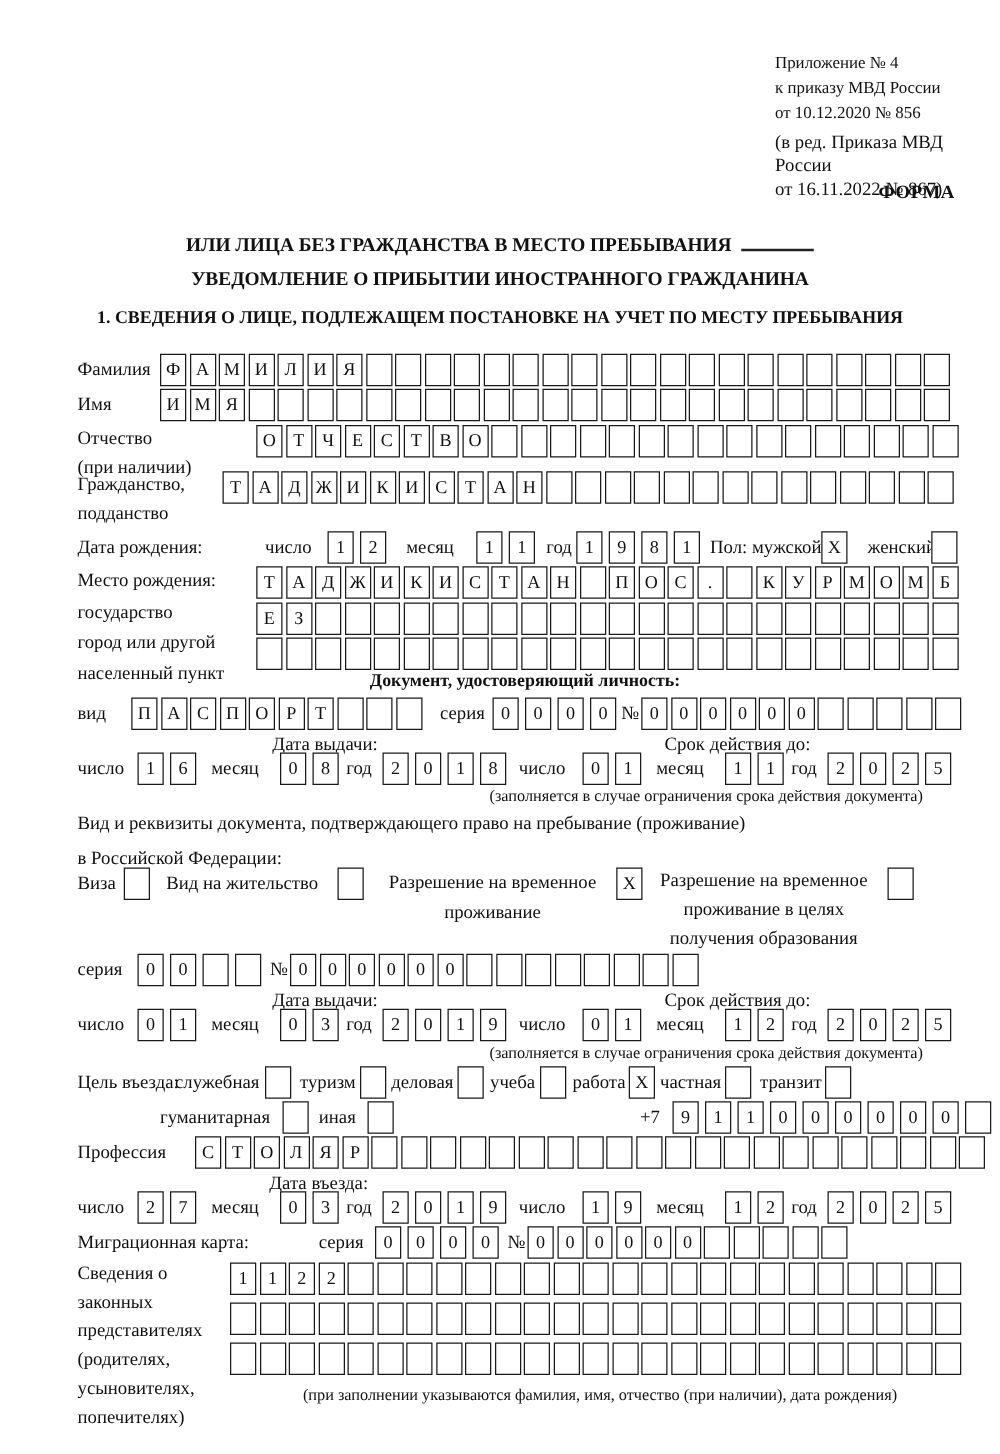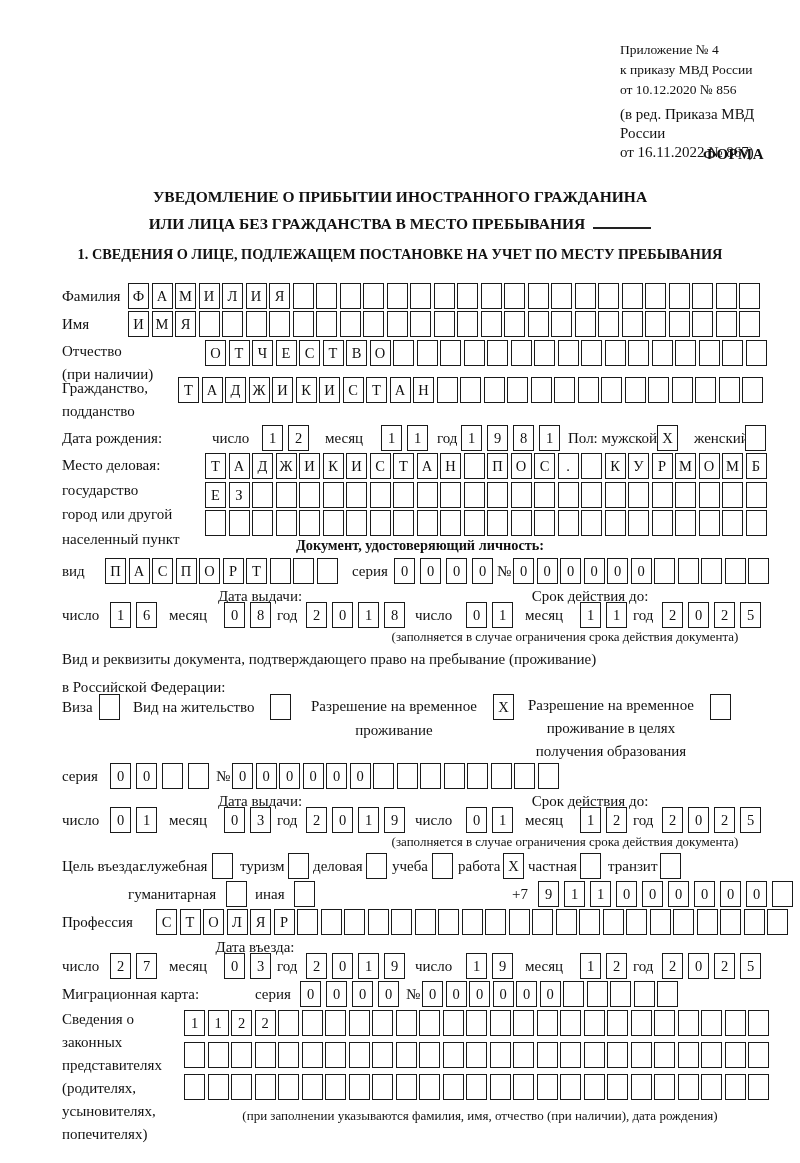--- a/index.html
+++ b/index.html
@@ -36,22 +36,22 @@
     <div>к приказу МВД России</div>
     <div>от 10.12.2020 № 856</div>
     <div class="p2">
       <div>(в ред. Приказа МВД России</div>
       <div>от 16.11.2022 № 867)</div>
     </div>
   </div>
   <div class="forma">ФОРМА</div>
 
   <div class="title">
+    <div><span>ИЛИ ЛИЦА БЕЗ ГРАЖДАНСТВА В МЕСТО ПРЕБЫВАНИЯ</span><span class="uline"></span></div>
     <div>УВЕДОМЛЕНИЕ О ПРИБЫТИИ ИНОСТРАННОГО ГРАЖДАНИНА</div>
-    <div><span>ИЛИ ЛИЦА БЕЗ ГРАЖДАНСТВА В МЕСТО ПРЕБЫВАНИЯ</span><span class="uline"></span></div>
   </div>
   <div class="sec">1. СВЕДЕНИЯ О ЛИЦЕ, ПОДЛЕЖАЩЕМ ПОСТАНОВКЕ НА УЧЕТ ПО МЕСТУ ПРЕБЫВАНИЯ</div>
 
   <div class="abs" style="top:283px;left:0;width:800px;height:26px">
     <span class="lbl" style="left:62px">Фамилия</span>
     <span class="boxes" style="left:128px">
         <span class="cell" style="position: static;">Ф</span>
         <span class="cell" style="position: static;">А</span>
         <span class="cell" style="position: static;">М</span>
         <span class="cell" style="position: static;">И</span>
@@ -201,21 +201,21 @@
         <span class="cell" style="position: static;">1</span>
       </span>
     <span class="lbl" style="left:568px">Пол: мужской</span>
     <span class="cbx" style="left:657px">X</span>
     <span class="lbl" style="left:694px">женский</span>
     <span class="cbx" style="left:745px"></span>
   </div>
 
   <div class="abs" style="top:453px;left:0;width:800px;height:90px">
     <span class="blk" style="left:62px;line-height:24.5px">
-      <span style="position:static">Место деловая:</span><br>
+      <span style="position:static">Место рождения:</span><br>
       <span style="position:static">государство</span><br>
       <span style="position:static">город или другой</span><br>
       <span style="position:static">населенный пункт</span>
     </span>
     <span class="boxes" style="left:205px;top:0">
         <span class="cell" style="position: static;">Т</span>
         <span class="cell" style="position: static;">А</span>
         <span class="cell" style="position: static;">Д</span>
         <span class="cell" style="position: static;">Ж</span>
         <span class="cell" style="position: static;">И</span>

